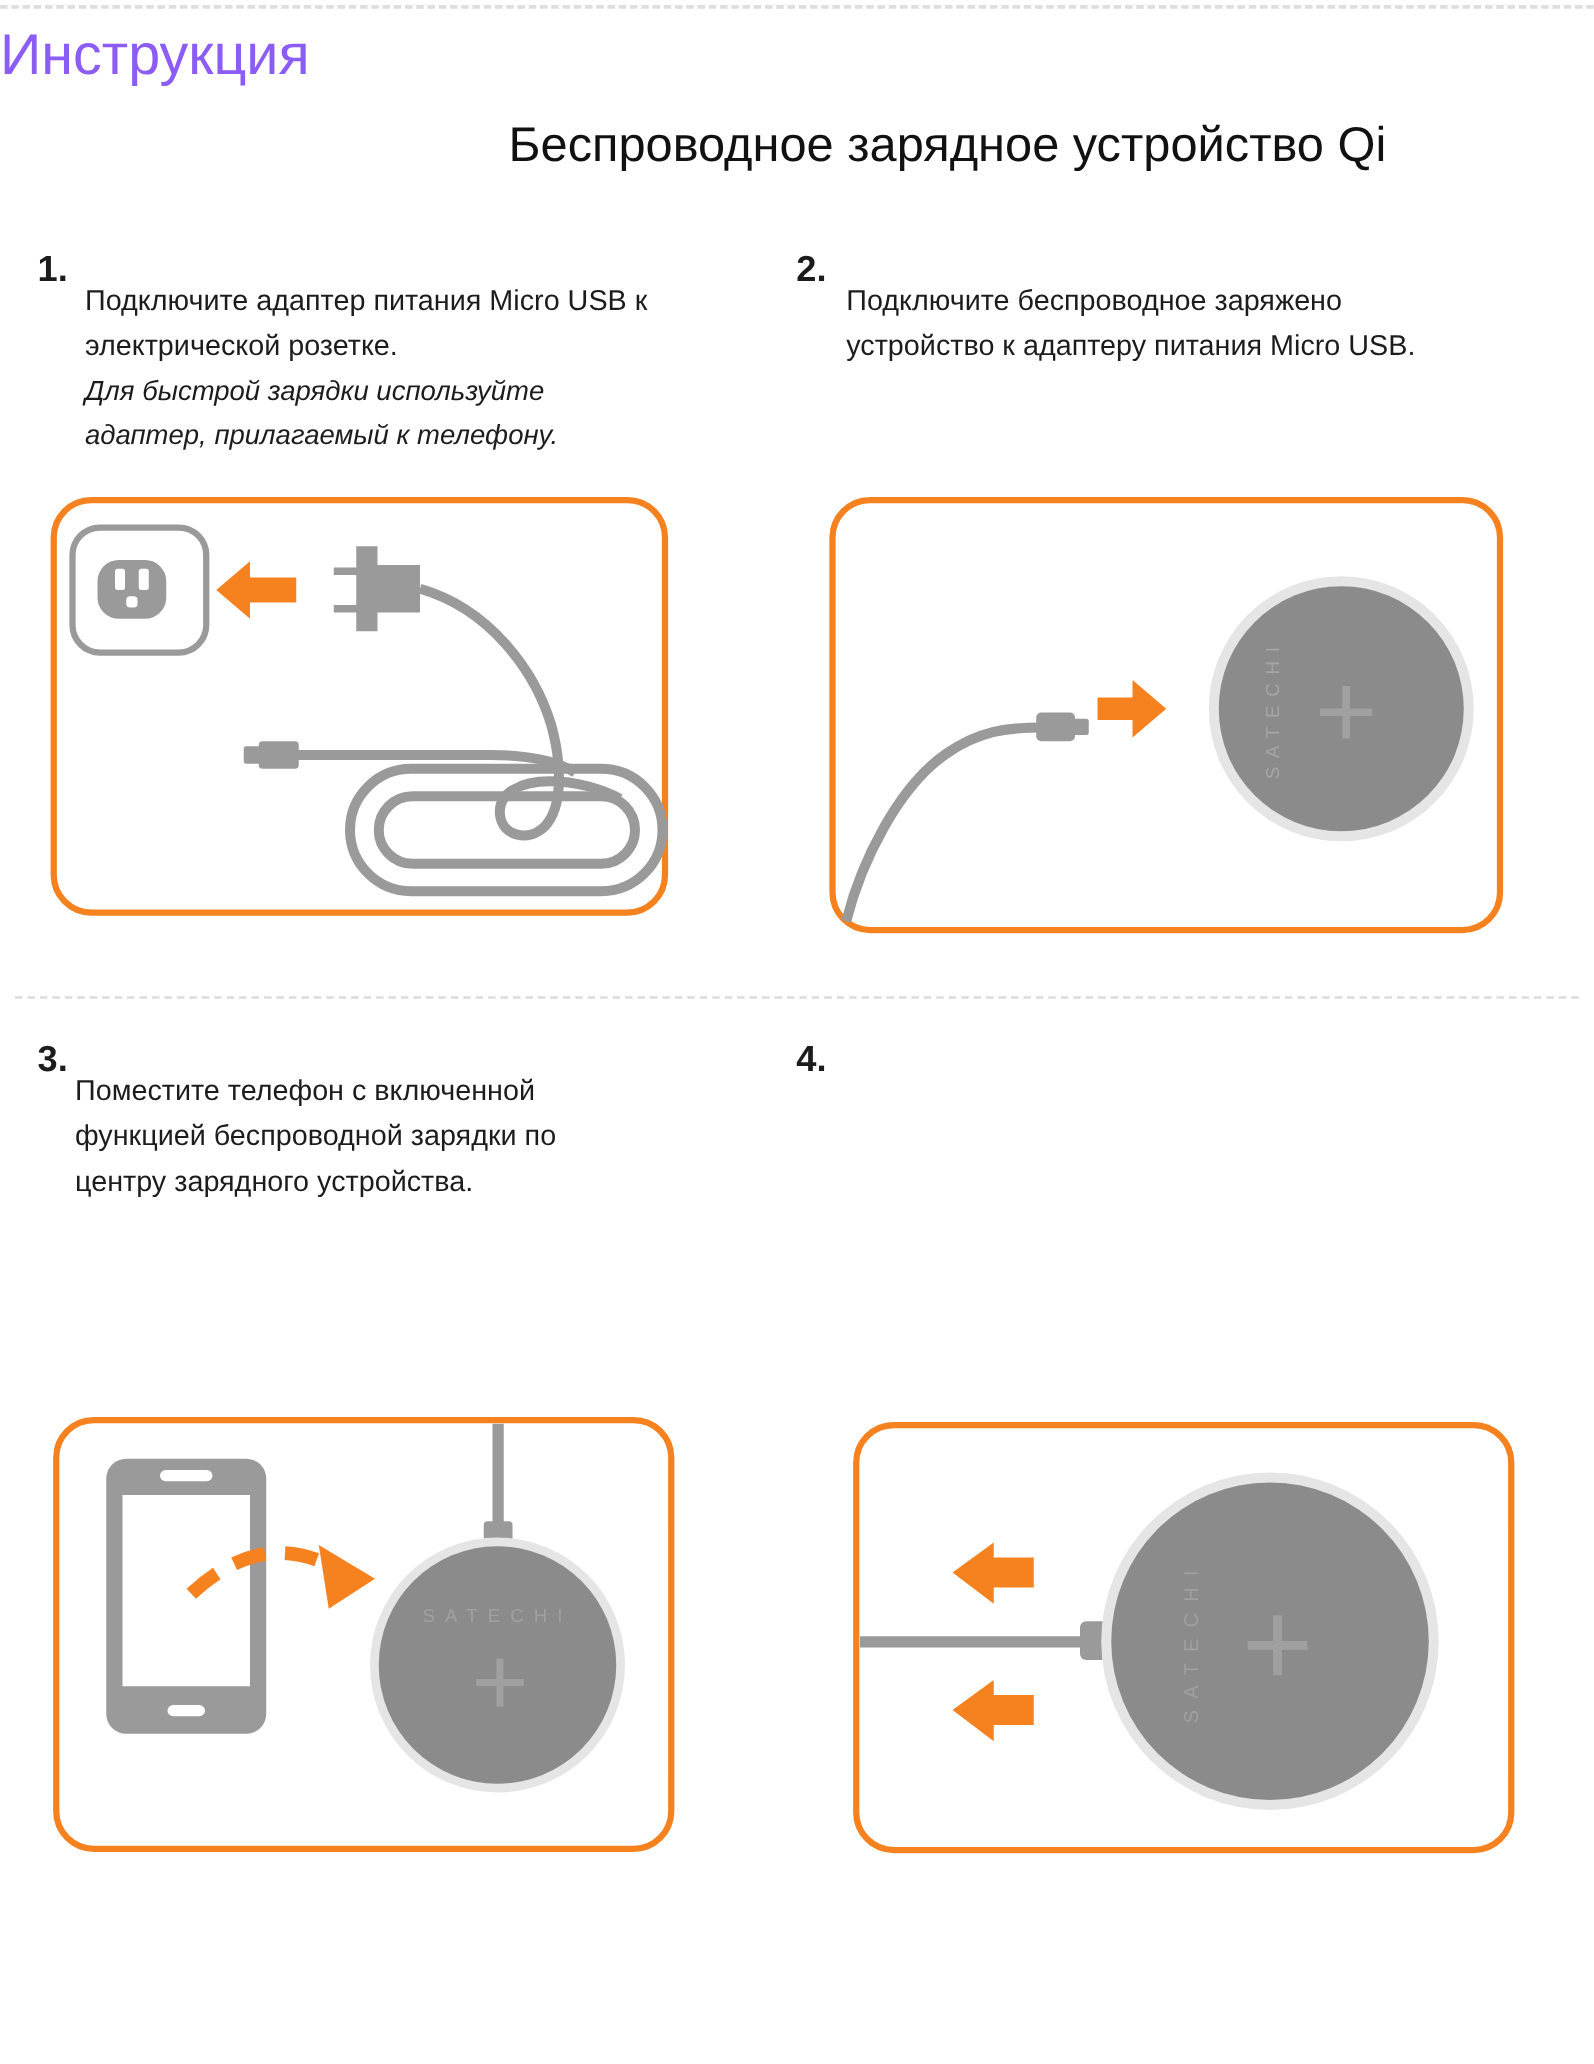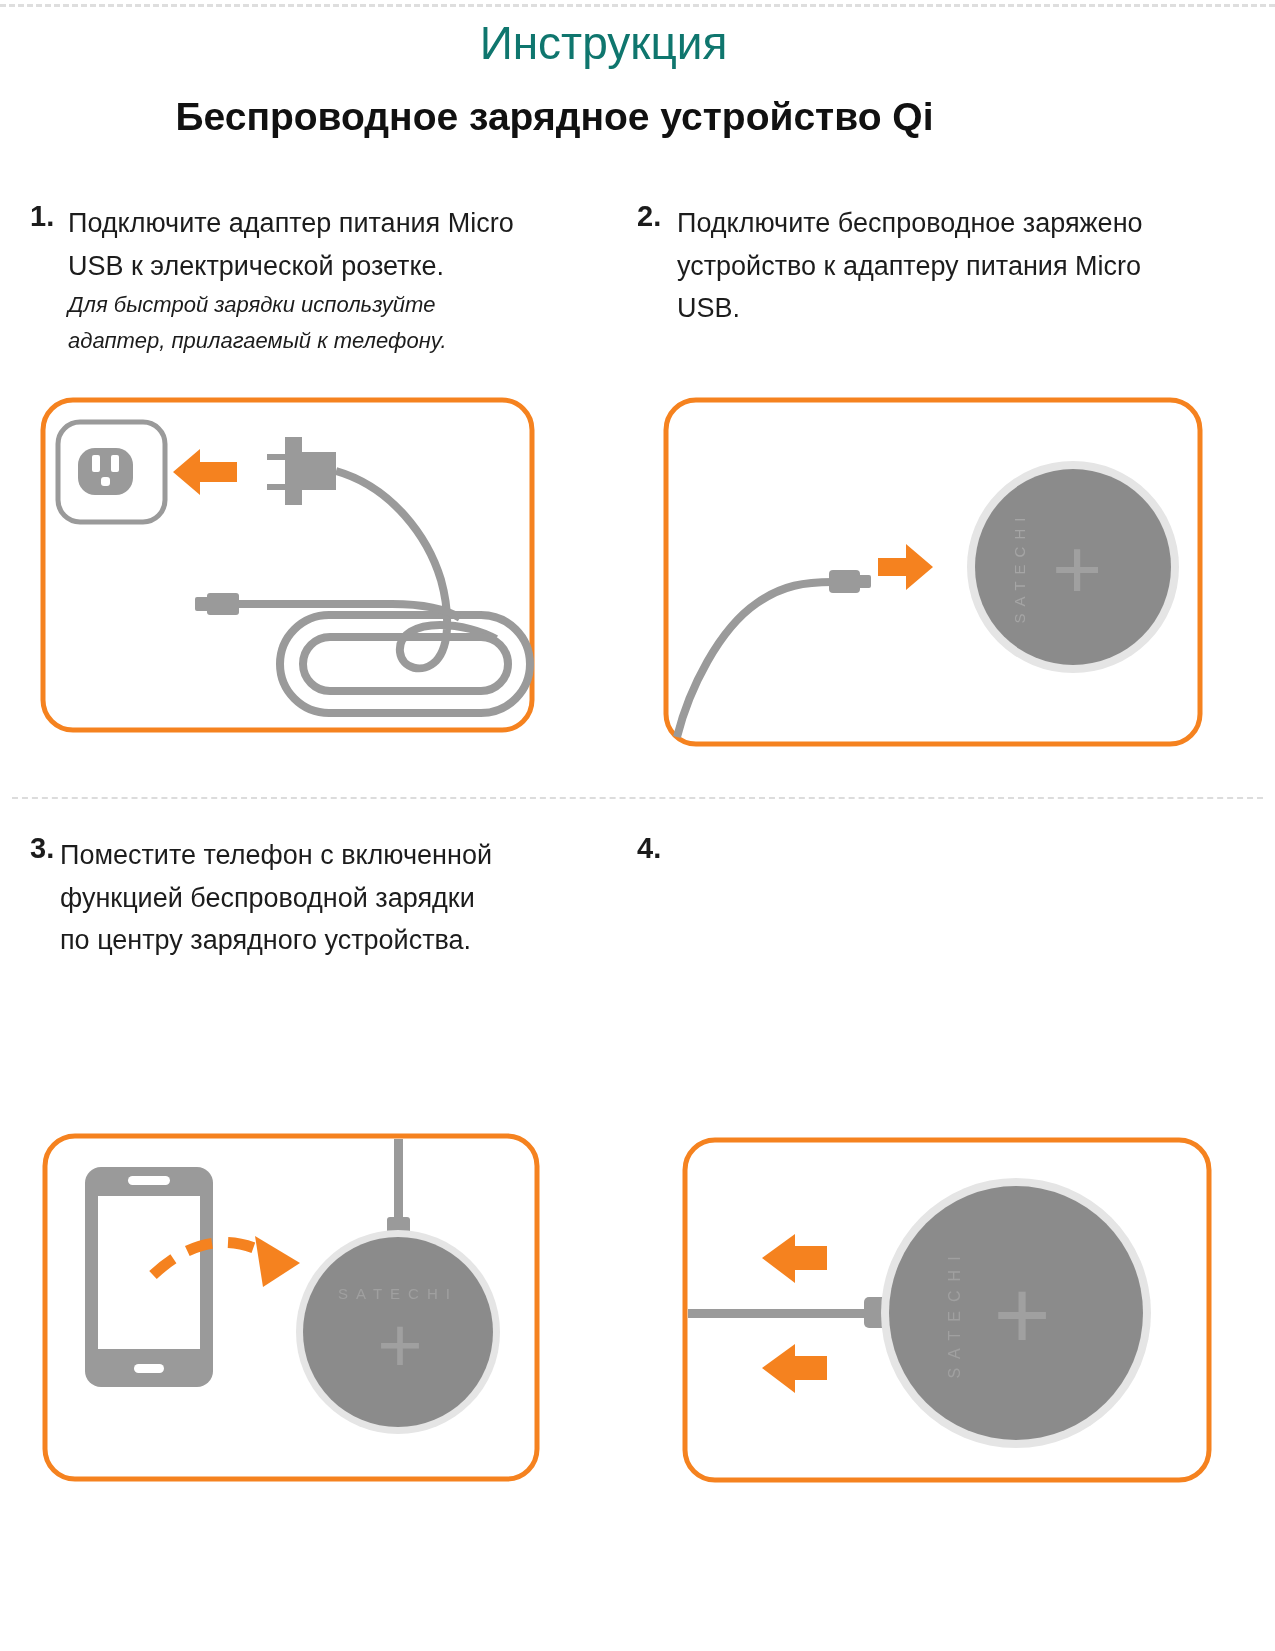--- a/index.html
+++ b/index.html
@@ -4,28 +4,28 @@
 <style>
   html,body{margin:0;padding:0;background:#ffffff;}
   body{font-family:"Liberation Sans", sans-serif; color:#1c1c1c;}
   .page{position:relative;width:1275px;height:1651px;background:#ffffff;overflow:hidden;}
 
   .perforation-top{position:absolute;top:4px;left:0;width:1275px;height:0;
     border-top:3px dashed #dedede;}
   .divider-middle{position:absolute;top:797px;left:12px;width:1251px;height:0;
     border-top:2px dashed #dcdcdc;}
 
-  .doc-title{position:absolute;top:16px;left:0;width:1207px;text-align:center;
-    font-size:46px;font-weight:400;color:#0f766e;}
-  .doc-subtitle{position:absolute;top:95px;left:0;width:1109px;text-align:center;
-    font-size:39px;font-weight:700;color:#111;}
+  .doc-title{position:absolute;top:16px;left:0;width:1207px;text-align:left;
+    font-size:46px;font-weight:400;color:#8b5cf6;}
+  .doc-subtitle{position:absolute;top:95px;left:0;width:1109px;text-align:right;
+    font-size:39px;font-weight:400;color:#111;}
 
   .step{position:absolute;}
   .step-num{position:absolute;left:0;top:-2px;font-weight:700;font-size:29px;}
-  .step-text{font-size:27px;line-height:1.58;}
+  .step-text{font-size:23px;line-height:1.58;margin-top:20px;}
   .step-note{font-size:22px;line-height:1.62;font-style:italic;}
 
   .step1{left:30px;top:202px;width:560px;}
   .step1 .step-text{padding-left:38px;width:505px;}
   .step1 .step-note{margin-left:38px;width:450px;}
   .step2{left:637px;top:202px;width:610px;}
   .step2 .step-text{padding-left:40px;width:512px;}
   .step3{left:30px;top:834px;width:580px;}
   .step3 .step-text{padding-left:30px;width:440px;}
   .step3 .step-note{margin-left:40px;width:500px;}

